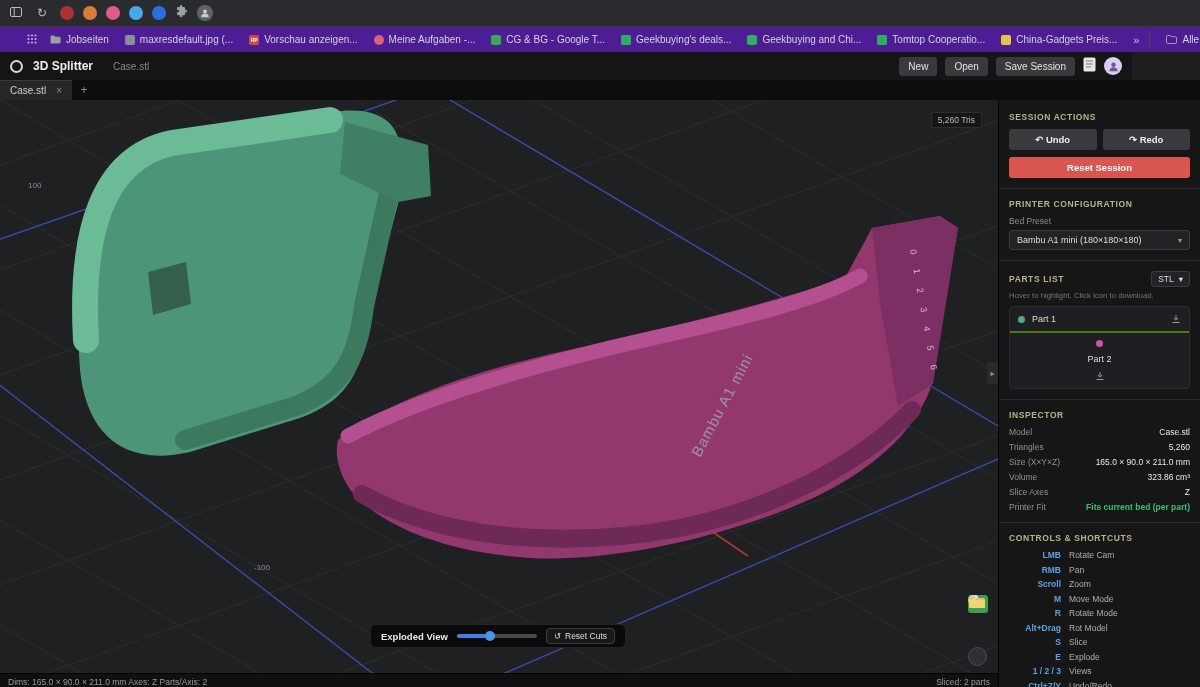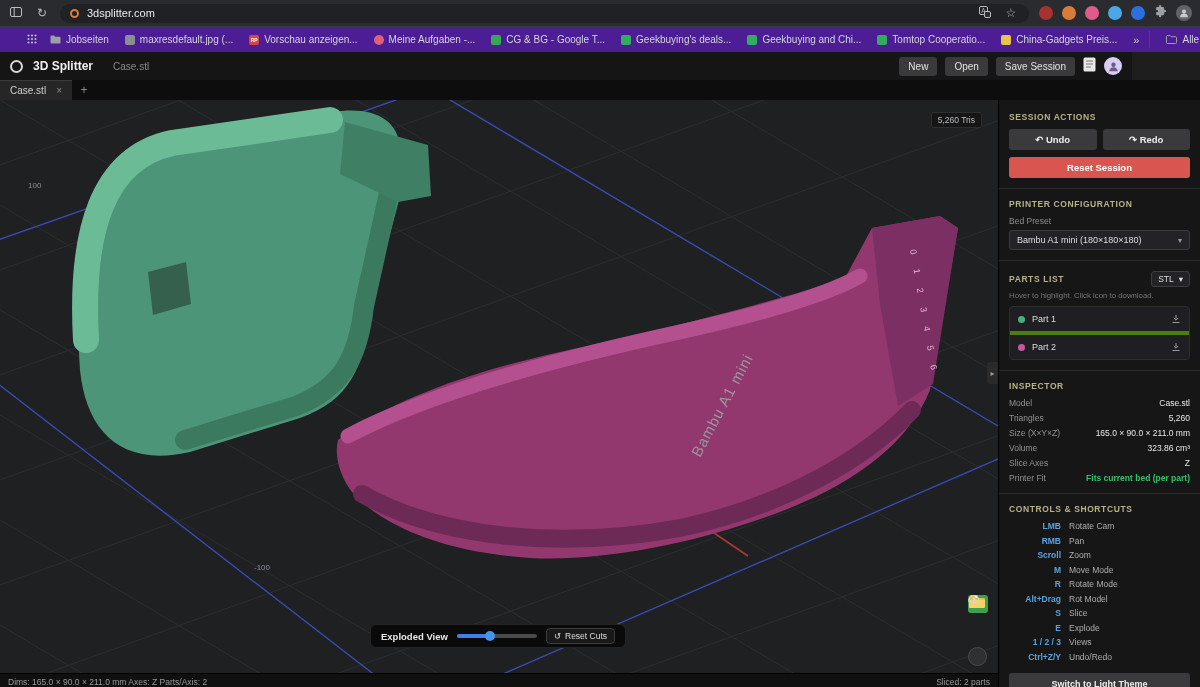--- a/index.html
+++ b/index.html
@@ -90,21 +90,21 @@
   .sb-select { background:#232327; border:1px solid #3c3c3c; border-radius:3px; padding:4px 7px;
                display:flex; align-items:center; justify-content:space-between; color:#dedede;
                font-size:9px; cursor:pointer; }
   .sb-select .caret { color:#9a9a9a; font-size:8px; }
   .heading-row { display:flex; align-items:center; justify-content:space-between; margin-bottom:4px; }
   .mini-select { background:#232327; border:1px solid #3c3c3c; border-radius:3px; padding:2px 6px;
                  display:flex; gap:5px; align-items:center; color:#dedede; font-size:8.5px; cursor:pointer; }
   .sb-hint { color:#767676; font-size:7.8px; margin-bottom:6px; }
   .parts-box { background:#1f1f23; border:1px solid #2d2d2d; border-radius:4px; }
   .part-row { display:flex; align-items:center; gap:7px; padding:7px 8px; cursor:pointer; }
-  .part-row + .part-row { border-top:4px solid #4d7c0f; }
+  .part-row + .part-row { border-top:2px solid #4d7c0f;flex-direction:column; }
   .part-dot { width:7px; height:7px; border-radius:50%; flex:none; }
   .part-name { color:#dddddd; font-size:9px; flex:1; }
   .insp-row { display:flex; justify-content:space-between; align-items:baseline; margin-bottom:5px; gap:6px; }
   .insp-label { color:#929292; font-size:8.5px; white-space:nowrap; }
   .insp-value { color:#e8e8e8; font-size:8.5px; text-align:right; }
   .insp-value.good { color:#35c06a; font-weight:bold;margin-left:8px; }
   .sc-row { display:grid; grid-template-columns:52px 1fr; gap:8px; margin-bottom:4.5px; }
   .sc-key { color:#5aa2e0; font-size:8.5px; font-weight:bold; text-align:right; white-space:nowrap; }
   .sc-action { color:#aeaeae; font-size:8.5px; }
   .theme-btn { background:#3a3a3c; border-radius:3px; color:#ececec; font-size:9px; font-weight:bold;
@@ -121,34 +121,20 @@
 <div id="app">
 
   <div class="topbar">
     <span class="tb-icon">
       <svg width="12" height="12" viewBox="0 0 12 12">
           <rect x="0.5" y="1.5" width="11" height="9" rx="1.5" fill="none" stroke="#b7bcc1"></rect>
           <line x1="4.2" y1="1.5" x2="4.2" y2="10.5" stroke="#b7bcc1"></line>
         </svg>
     </span>
     <span class="tb-icon">↻</span>
-    <div class="omnibox">
-      <span class="favicon-ring"></span>
-      <span class="url">3dsplitter.com</span>
-      <span class="omni-right">
-        <span>
-          <svg width="12" height="12" viewBox="0 0 12 12">
-              <rect x="0.5" y="0.5" width="8" height="8" rx="1.5" fill="none" stroke="#b7bcc1"></rect>
-              <text x="4.5" y="7" font-size="6.5" fill="#b7bcc1" text-anchor="middle">A</text>
-              <rect x="5.5" y="5.5" width="6" height="6" rx="1.5" fill="#2a2b2e" stroke="#b7bcc1"></rect>
-            </svg>
-        </span>
-        <span class="tb-icon">☆</span>
-      </span>
-    </div>
     <div class="ext-cluster">
       <span class="ext-dot" style="background: rgb(168, 50, 50);"></span>
       <span class="ext-dot" style="background: rgb(216, 124, 58);"></span>
       <span class="ext-dot" style="background: rgb(224, 90, 138);"></span>
       <span class="ext-dot" style="background: rgb(74, 168, 232);"></span>
       <span class="ext-dot" style="background: rgb(46, 111, 224);"></span>
       <span>
         <svg width="13" height="13" viewBox="0 0 16 16">
             <path d="M13.5 6h-1V4A1.5 1.5 0 0 0 11 2.5H9v-1a1.5 1.5 0 1 0-3 0v1H4A1.5 1.5 0 0 0 2.5 4v2h1a1.5 1.5 0 1 1 0 3h-1v2A1.5 1.5 0 0 0 4 12.5h2v1a1.5 1.5 0 1 0 3 0v-1h2a1.5 1.5 0 0 0 1.5-1.5V9h1a1.5 1.5 0 1 0 0-3z" fill="#9aa0a6"></path>
           </svg>

